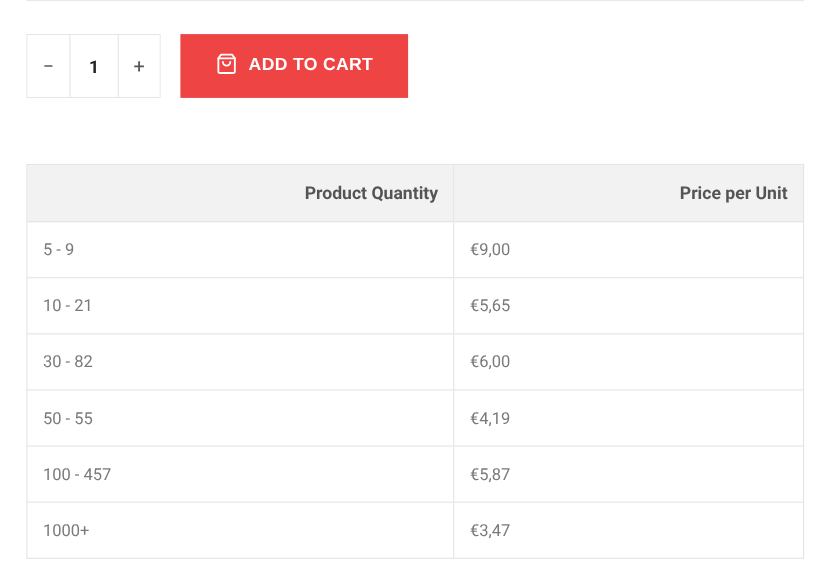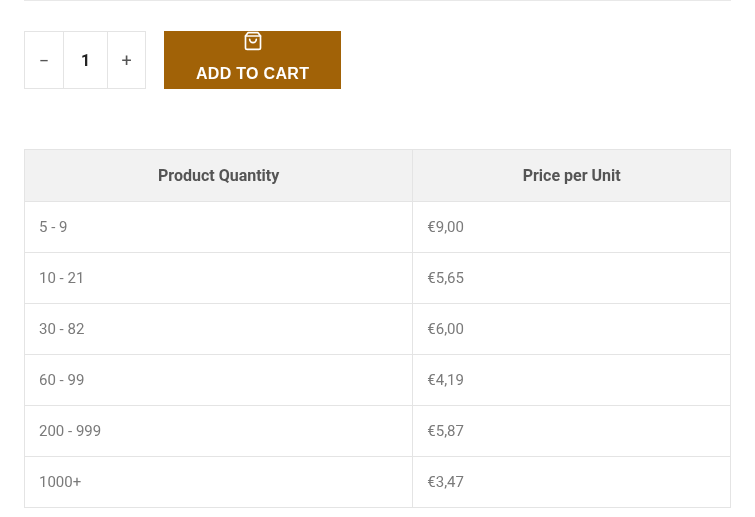--- a/index.html
+++ b/index.html
@@ -47,46 +47,45 @@
       width: 44px;
       display: flex;
       align-items: center;
       justify-content: center;
       font-size: 16px;
       font-weight: 700;
       color: #222;
       background: #fff;
     }
     .add-cart-btn {
-      background: #a16207;
+      background: #ef4444;
       color: #fff;
       border: none;
       padding: 0 32px;
       height: 58px;
       font-size: 16px;
       font-weight: 700;
       letter-spacing: 0.3px;
       display: flex;
       align-items: center;
       gap: 10px;
       cursor: pointer;
-      flex-direction: column;
     }
     .add-cart-btn svg {
       width: 20px;
       height: 20px;
     }
     table.pricing {
       width: 100%;
       border-collapse: collapse;
       border: 1px solid #e4e4e4;
     }
     table.pricing th {
       background: #f2f2f2;
-      text-align: center;
+      text-align: right;
       font-size: 16px;
       font-weight: 700;
       color: #555;
       padding: 16px 14px;
       border: 1px solid #e4e4e4;
     }
     table.pricing td {
       font-size: 15px;
       color: #7a7a7a;
       padding: 16px 14px;
@@ -136,25 +135,25 @@
       </tr>
       <tr>
         <td>10 - 21</td>
         <td>€5,65</td>
       </tr>
       <tr>
         <td>30 - 82</td>
         <td>€6,00</td>
       </tr>
       <tr>
-        <td>60 - 99</td>
+        <td>50 - 55</td>
         <td>€4,19</td>
       </tr>
       <tr>
-        <td>200 - 999</td>
+        <td>100 - 457</td>
         <td>€5,87</td>
       </tr>
       <tr>
         <td>1000+</td>
         <td>€3,47</td>
       </tr>
     </tbody>
   </table>
 </div>
 

